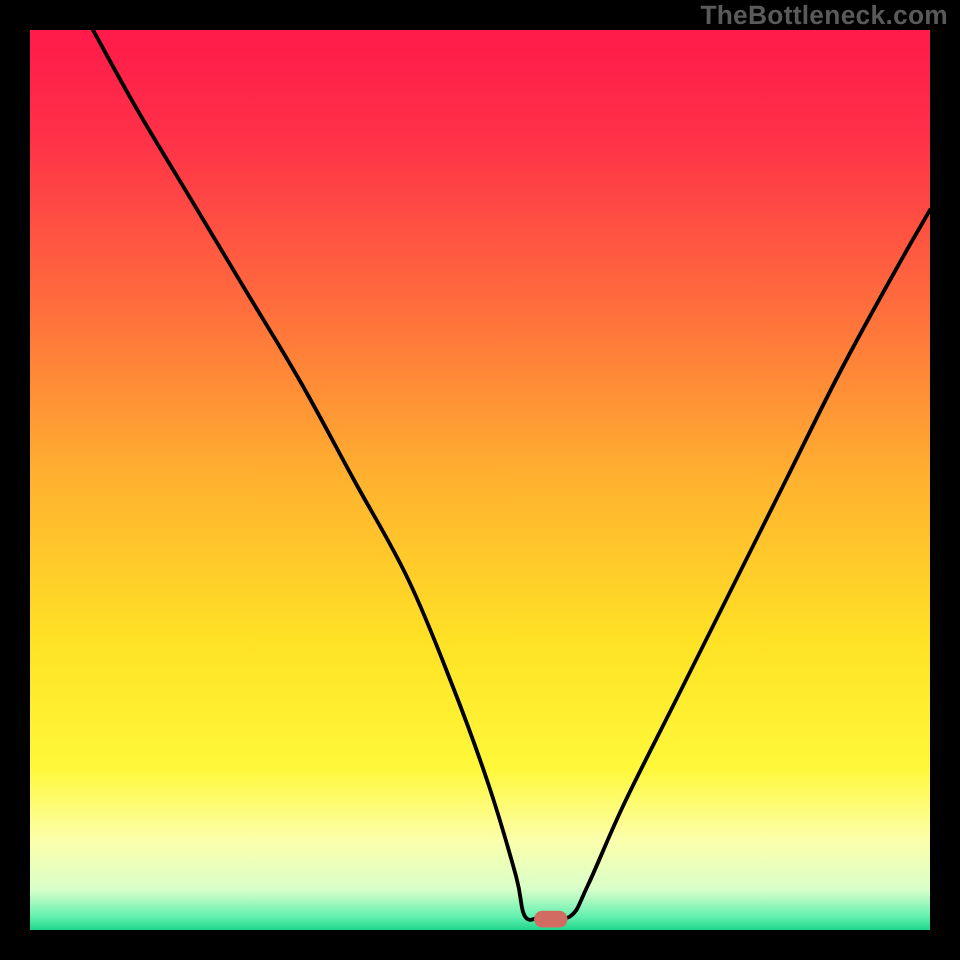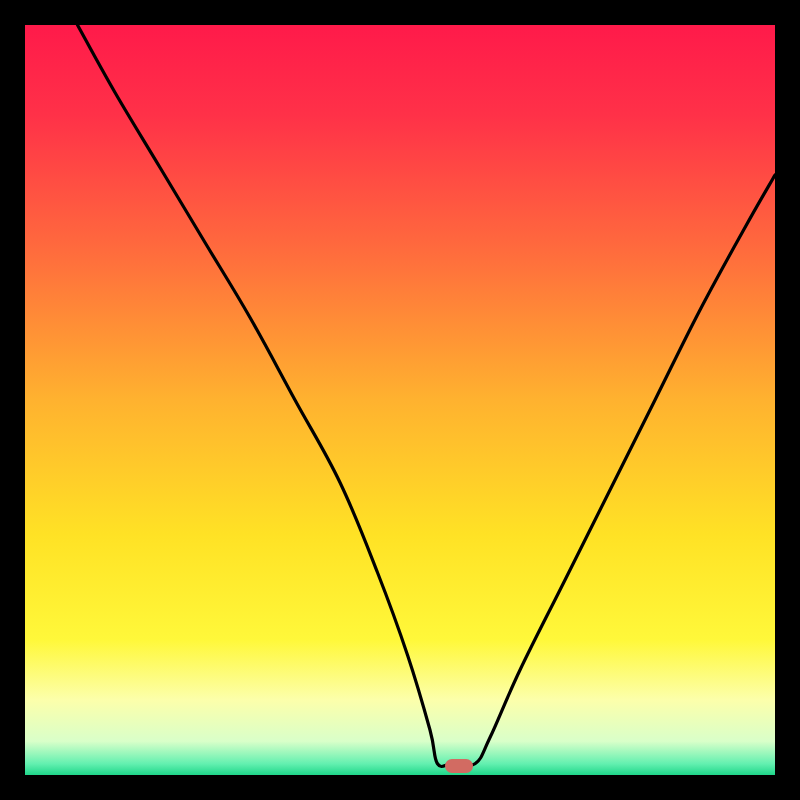--- a/index.html
+++ b/index.html
@@ -81,13 +81,14 @@
       <rect x="0" y="0" width="750" height="750" fill="url(#bg)"></rect>
     </svg>
 
     <svg class="curve" viewBox="0 0 750 750" preserveAspectRatio="none">
       <path id="curve-path" d="M 52.50 0.00 C 59.38 12.38, 74.88 41.38, 90.00 67.50 C 105.13 93.63, 118.50 115.00, 135.00 142.50 C 151.50 170.00, 163.50 190.00, 180.00 217.50 C 196.50 245.00, 208.50 263.63, 225.00 292.50 C 241.50 321.38, 253.50 344.75, 270.00 375.00 C 286.50 405.25, 299.88 425.88, 315.00 457.50 C 330.13 489.13, 340.13 515.88, 352.50 547.50 C 364.88 579.13, 372.88 601.13, 382.50 630.00 C 392.13 658.88, 399.50 685.06, 405.00 705.00 C 410.50 724.94, 408.38 732.56, 412.50 738.75 C 416.63 744.94, 420.62 738.75, 427.50 738.75 C 434.37 738.75, 443.13 743.56, 450.00 738.75 C 456.88 733.94, 456.75 729.69, 465.00 712.50 C 473.25 695.31, 481.25 673.88, 495.00 645.00 C 508.75 616.13, 523.50 588.00, 540.00 555.00 C 556.50 522.00, 568.50 498.00, 585.00 465.00 C 601.50 432.00, 613.50 408.00, 630.00 375.00 C 646.50 342.00, 658.50 316.63, 675.00 285.00 C 691.50 253.38, 706.25 227.25, 720.00 202.50 C 733.75 177.75, 744.50 159.63, 750.00 150.00" fill="none" stroke-width="3.2" stroke-linecap="round" stroke-linejoin="round" stroke="#000000"></path>
     </svg>
 
     <div class="marker" id="marker" style="left: 419.5px; top: 734px; background: rgb(210, 107, 98);"></div>
   </div>
 
+  <div class="attribution">TheBottleneck.com</div>
 </div>
 
 </body></html>

